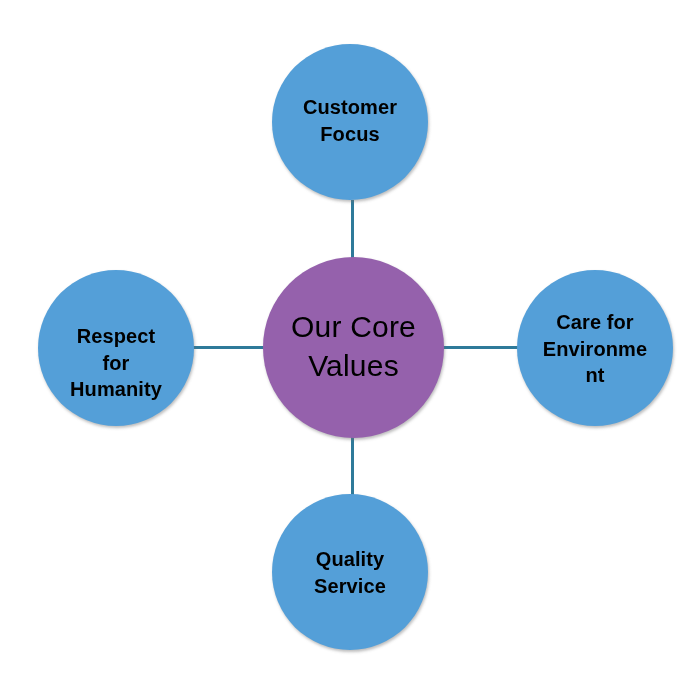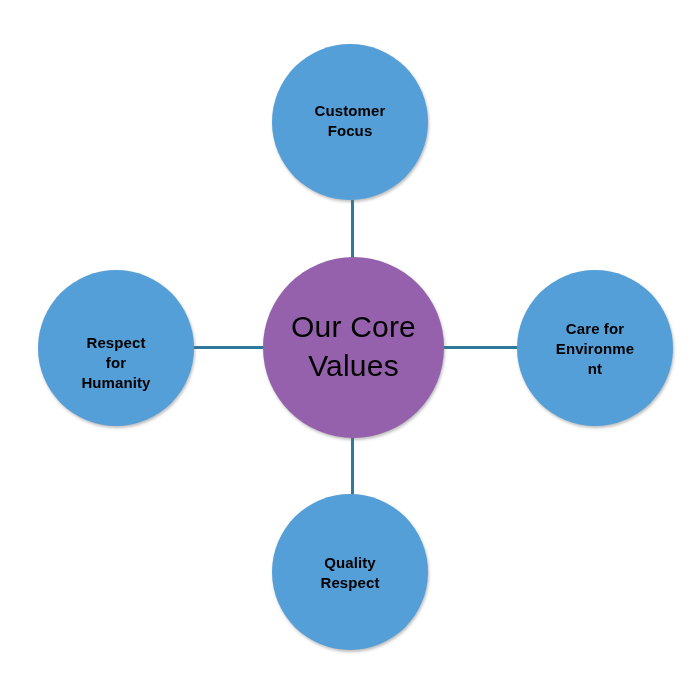--- a/index.html
+++ b/index.html
@@ -60,21 +60,21 @@
 
   #node-top    { left: 272px; top: 44px; }
   #node-bottom { left: 272px; top: 494px; }
   #node-left   { left: 38px;  top: 270px; }
   #node-right  { left: 517px; top: 270px; }
   #node-center { left: 263px; top: 257px; }
 
   .node-label {
     color: #000000;
     font-weight: bold;
-    font-size: 15px;
+    font-size: 20px;
     line-height: 1.33;
     letter-spacing: 0.1px;
     white-space: pre-line;
     pointer-events: none;
   }
   .node-label-center {
     font-weight: normal;
     font-size: 30px;
     line-height: 1.3;
     letter-spacing: 0.2px;
@@ -103,21 +103,21 @@
   </div>
 
   <div class="node node-satellite" id="node-right">
     <span class="node-label" id="label-right">Care for
 Environme
 nt</span>
   </div>
 
   <div class="node node-satellite" id="node-bottom">
     <span class="node-label" id="label-bottom">Quality
-Respect</span>
+Service</span>
   </div>
 
   <div class="node node-satellite" id="node-left">
     <span class="node-label" id="label-left">Respect
 for
 Humanity</span>
   </div>
 
   <div class="node node-center" id="node-center">
     <span class="node-label node-label-center" id="label-center">Our Core Values</span>

